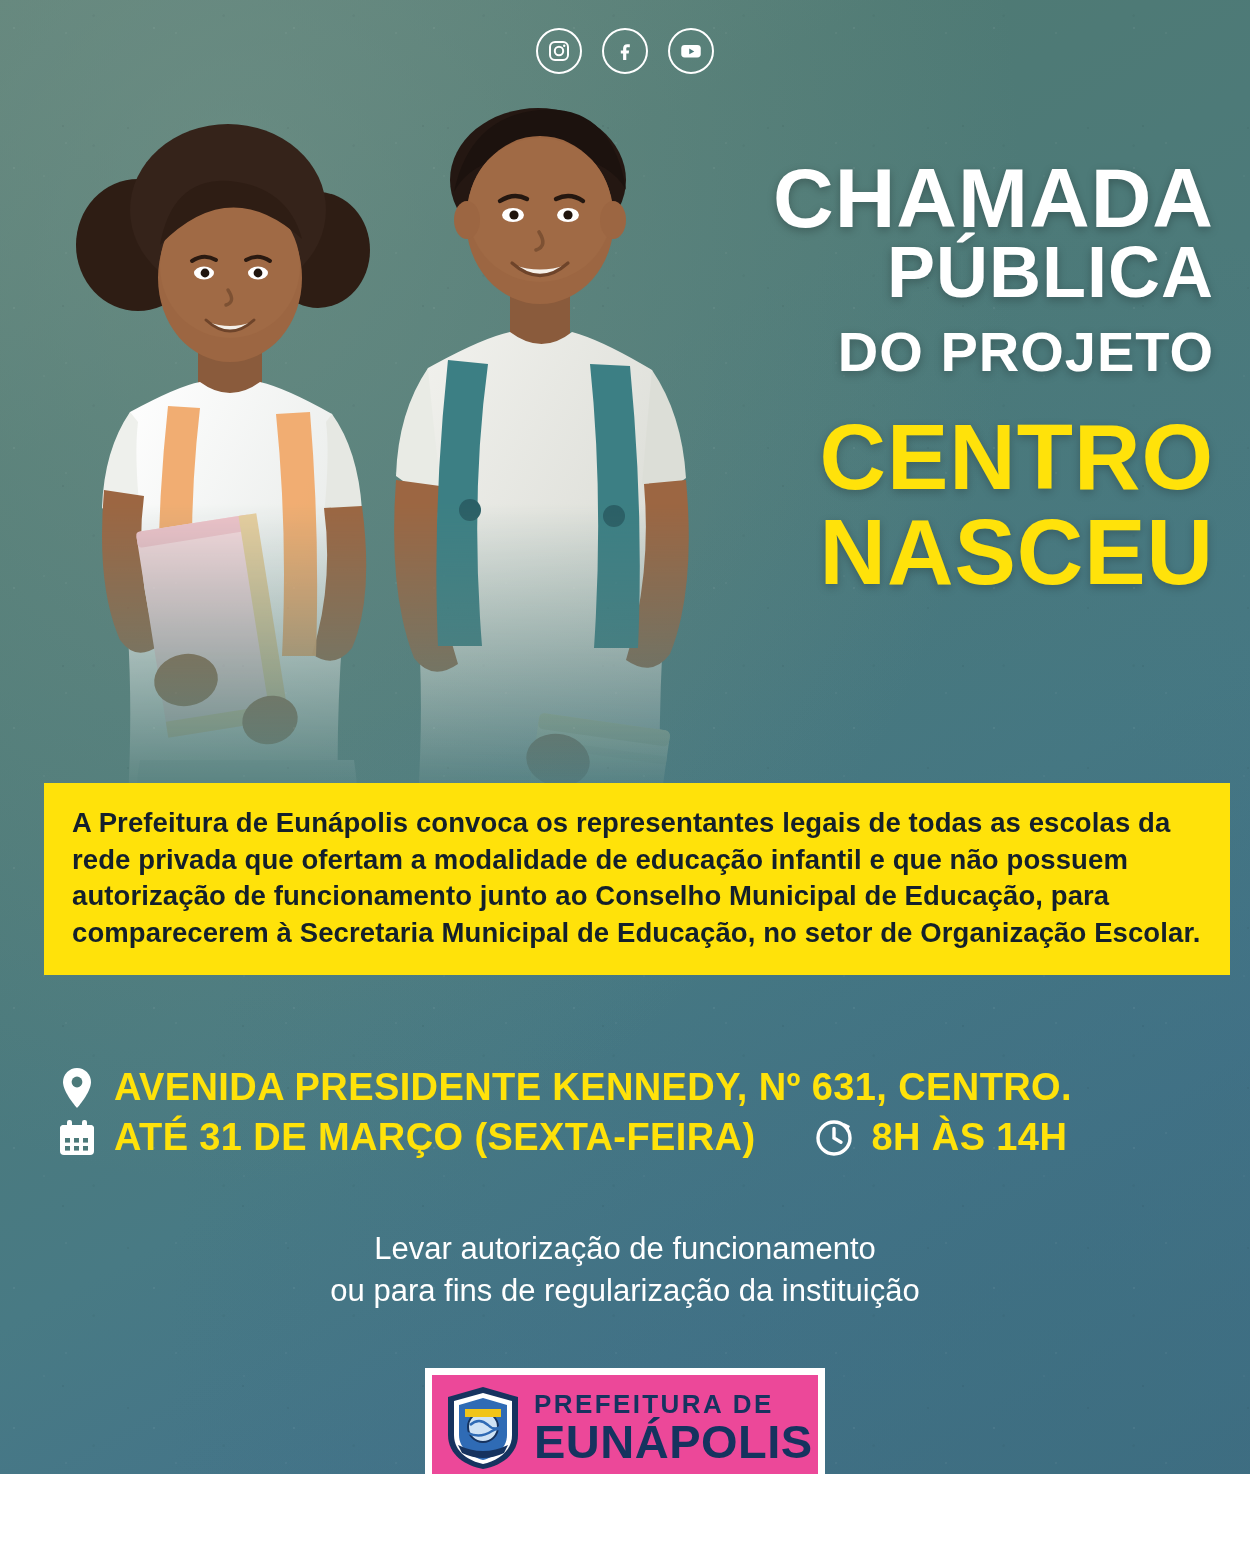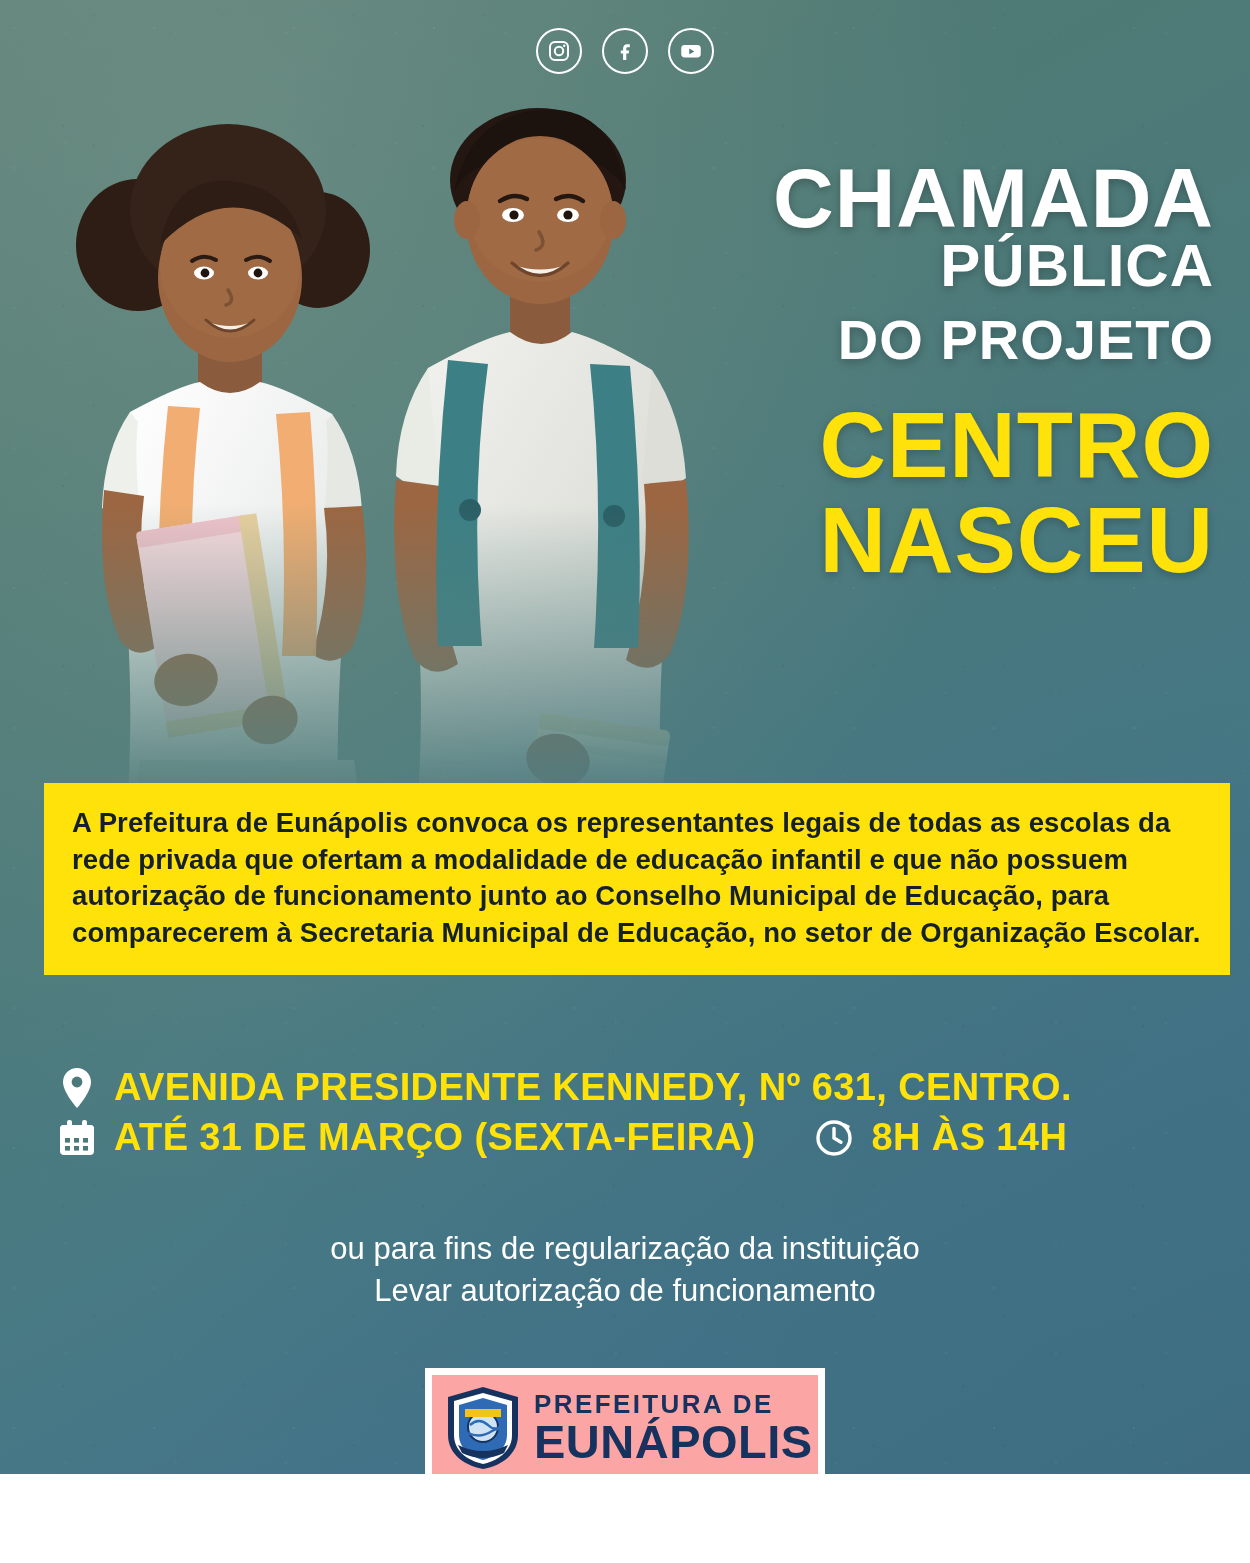--- a/index.html
+++ b/index.html
@@ -89,21 +89,21 @@
     font-weight: bold;
     font-size: 84px;
     line-height: 0.92;
     letter-spacing: 1px;
     text-shadow: 0 3px 10px rgba(0,0,0,.25);
   }
   .headline .l2 {
     display: block;
     color: #ffffff;
     font-weight: bold;
-    font-size: 60px;
+    font-size: 72px;
     line-height: 0.98;
     letter-spacing: 1px;
     text-shadow: 0 3px 10px rgba(0,0,0,.25);
   }
   .headline .l3 {
     display: block;
     color: #ffffff;
     font-weight: bold;
     font-size: 56px;
     line-height: 1.15;
@@ -187,21 +187,21 @@
     left: 50%;
     transform: translateX(-50%);
     top: 1368px;
     width: 400px;
     background: #ffffff;
     padding: 7px;
     box-sizing: border-box;
     z-index: 6;
   }
   .logo-top {
-    background: #fca5a5;
+    background: #ec4899;
     display: flex;
     align-items: center;
     gap: 12px;
     padding: 10px 12px;
     box-sizing: border-box;
   }
   .crest { width: 78px; height: 86px; flex: none; }
   .crest svg { display:block; }
   .logo-words { line-height: 1; }
   .logo-words .w1 {
@@ -414,22 +414,22 @@
           <circle cx="19" cy="19" r="16" fill="none" stroke="#ffffff" stroke-width="3.4"></circle>
           <path d="M19 9.5V19l7 4.2" fill="none" stroke="#ffffff" stroke-width="3.4" stroke-linecap="round"></path>
           <path d="M29 4l6 3-3 6z" fill="#ffffff"></path>
         </svg>
       </span>
       <span class="txt">8H ÀS 14H</span>
     </div>
   </div>
 
   <div class="subnote">
+    <span>Levar autorização de funcionamento</span>
     <span>ou para fins de regularização da instituição</span>
-    <span>Levar autorização de funcionamento</span>
   </div>
 
   <div class="logo">
     <div class="logo-top">
       <span class="crest">
         <svg width="78" height="86" viewBox="0 0 78 86">
           <path d="M39 2 L74 12 v38 c0 20 -18 31 -35 34 C22 81 4 70 4 50 V12z" fill="#16335f"></path>
           <path d="M39 8 L68 16 v34 c0 17 -15 26 -29 29 C25 76 10 67 10 50 V16z" fill="#ffffff"></path>
           <path d="M39 13 L63 20 v30 c0 14 -13 22 -24 25 C28 72 15 64 15 50 V20z" fill="#2f6bb5"></path>
           <circle cx="39" cy="42" r="15" fill="#cfe3f5" stroke="#16335f" stroke-width="2"></circle>

